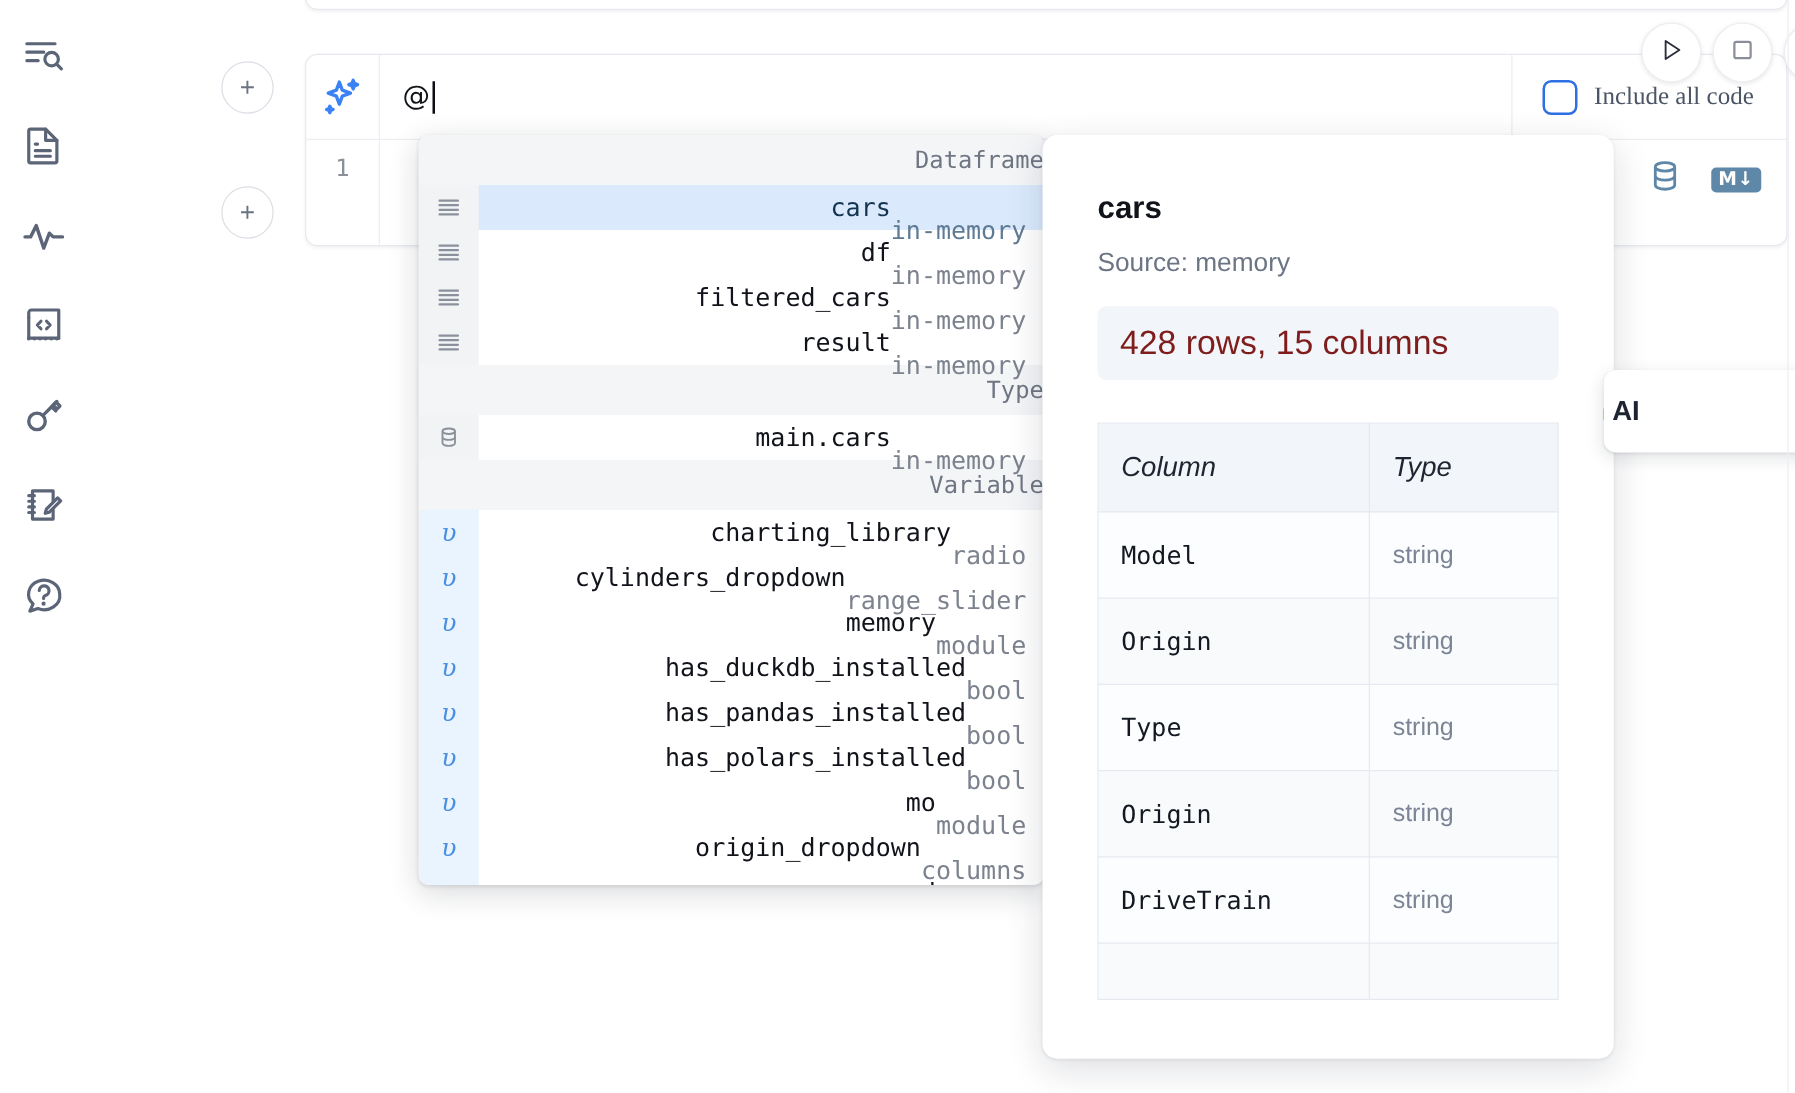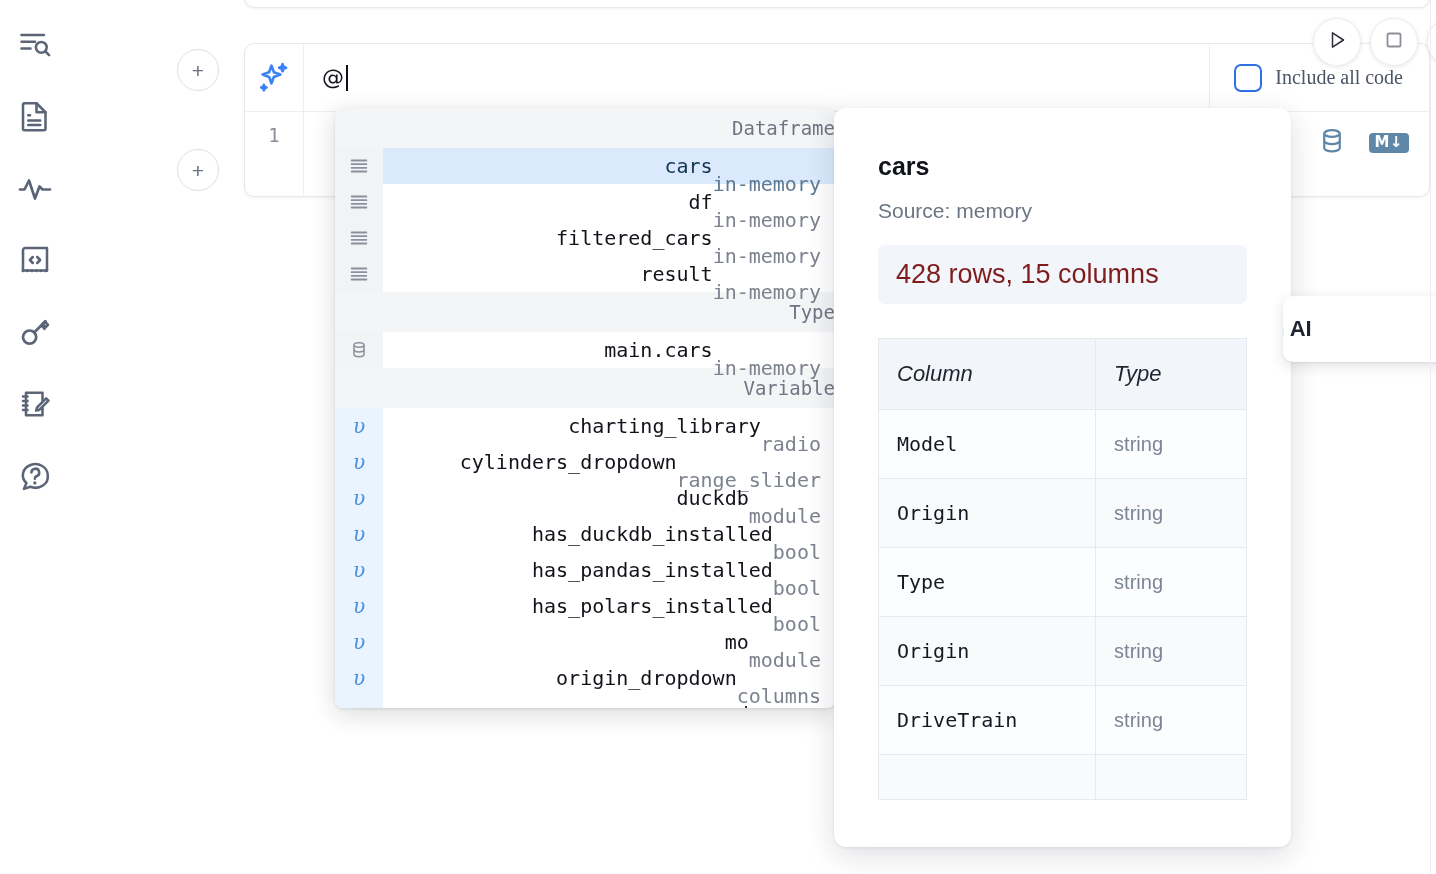--- a/index.html
+++ b/index.html
@@ -479,21 +479,21 @@
           <div class="ac-icon">
             <span style="font-family:'DejaVu Serif',serif;font-style:italic;font-size:20px;color:#4a90e2;">υ</span>
           </div>
           <div class="ac-name">cylinders_dropdown</div>
           <div class="ac-type">range_slider</div>
         </div>
         <div class="ac-row var">
           <div class="ac-icon">
             <span style="font-family:'DejaVu Serif',serif;font-style:italic;font-size:20px;color:#4a90e2;">υ</span>
           </div>
-          <div class="ac-name">duckdb</div>
+          <div class="ac-name">memory</div>
           <div class="ac-type">module</div>
         </div>
         <div class="ac-row var">
           <div class="ac-icon">
             <span style="font-family:'DejaVu Serif',serif;font-style:italic;font-size:20px;color:#4a90e2;">υ</span>
           </div>
           <div class="ac-name">has_duckdb_installed</div>
           <div class="ac-type">bool</div>
         </div>
         <div class="ac-row var">

